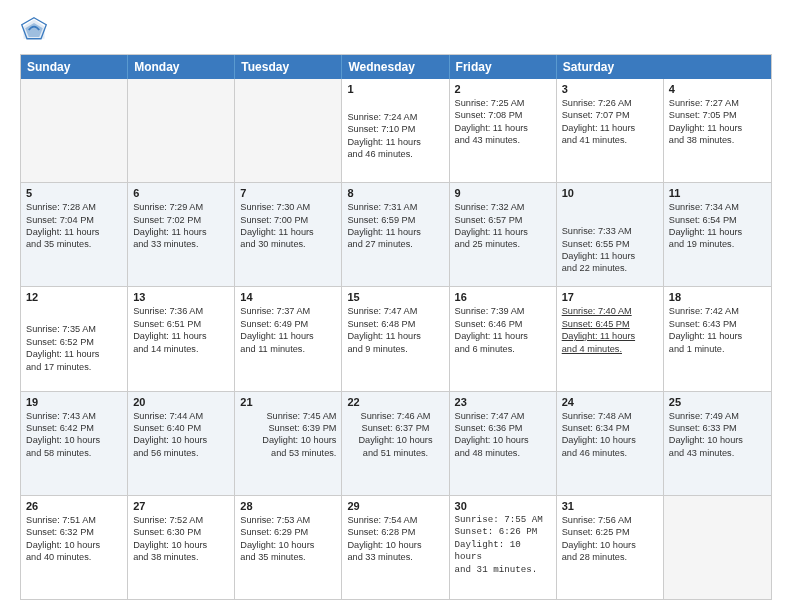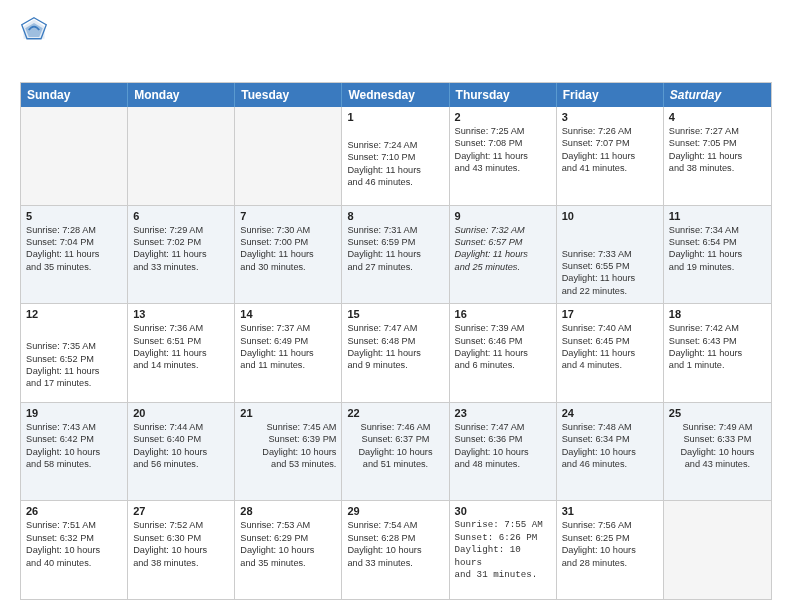--- a/index.html
+++ b/index.html
@@ -9,21 +9,20 @@
       width: 792px;
       height: 612px;
       overflow: hidden;
     }
     .page {
       width: 792px;
       height: 612px;
       padding: 16px 20px 12px 20px;
       display: flex;
       flex-direction: column;
-      gap: 28px;
     }
     .header {
       display: flex;
       justify-content: space-between;
       align-items: flex-start;
       margin-bottom: 10px;
     }
     .logo {
       display: flex;
       align-items: center;
@@ -73,21 +72,21 @@
       background: #3a7abf;
     }
     .cal-header-cell {
       color: #fff;
       font-size: 12px;
       font-weight: bold;
       padding: 5px 6px;
       border-right: 1px solid #5a9ad0;
       text-align: left;
     }
-    .cal-header-cell:last-child { border-right: none; font-style: italic; }
+    .cal-header-cell:last-child { border-right: none; }
     .cal-body {
       flex: 1;
       display: flex;
       flex-direction: column;
     }
     .cal-row {
       display: grid;
       grid-template-columns: repeat(7, 1fr);
       flex: 1;
       border-top: 1px solid #ccc;
@@ -139,21 +138,20 @@
       <div class="location"></div>
     </div>
   </div>
 
   <div class="calendar">
     <div class="cal-header">
     <div class="cal-header-cell">Sunday</div>
         <div class="cal-header-cell">Monday</div>
         <div class="cal-header-cell">Tuesday</div>
         <div class="cal-header-cell">Wednesday</div>
-        <div class="cal-header-cell">Thursday</div>
         <div class="cal-header-cell">Friday</div>
         <div class="cal-header-cell">Saturday</div>
       </div>
     <div class="cal-body">
     <div class="cal-row">
           <div class="cal-cell empty"></div>
           <div class="cal-cell empty"></div>
           <div class="cal-cell empty"></div>
           <div class="cal-cell">
             <div class="day-num">1</div>
@@ -208,21 +206,21 @@
           </div>
           <div class="cal-cell alt-row">
             <div class="day-num">8</div>
             <div class="day-info" style="white-space: pre-line;">Sunrise: 7:31 AM
 Sunset: 6:59 PM
 Daylight: 11 hours
 and 27 minutes.</div>
           </div>
           <div class="cal-cell alt-row">
             <div class="day-num">9</div>
-            <div class="day-info" style="white-space: pre-line; font-style: italic;">Sunrise: 7:32 AM
+            <div class="day-info" style="white-space: pre-line;">Sunrise: 7:32 AM
 Sunset: 6:57 PM
 Daylight: 11 hours
 and 25 minutes.</div>
           </div>
           <div class="cal-cell alt-row">
             <div class="day-num">10</div>
             <div class="day-info" style="white-space: pre-line; margin-top: 26px;">Sunrise: 7:33 AM
 Sunset: 6:55 PM
 Daylight: 11 hours
 and 22 minutes.</div>
@@ -266,21 +264,21 @@
           </div>
           <div class="cal-cell">
             <div class="day-num">16</div>
             <div class="day-info" style="white-space: pre-line;">Sunrise: 7:39 AM
 Sunset: 6:46 PM
 Daylight: 11 hours
 and 6 minutes.</div>
           </div>
           <div class="cal-cell">
             <div class="day-num">17</div>
-            <div class="day-info" style="white-space: pre-line;">Sunrise: 7:40 AM
+            <div class="day-info" style="white-space: pre-line; text-decoration: underline;">Sunrise: 7:40 AM
 Sunset: 6:45 PM
 Daylight: 11 hours
 and 4 minutes.</div>
           </div>
           <div class="cal-cell">
             <div class="day-num">18</div>
             <div class="day-info" style="white-space: pre-line;">Sunrise: 7:42 AM
 Sunset: 6:43 PM
 Daylight: 11 hours
 and 1 minute.</div>
@@ -324,21 +322,21 @@
           </div>
           <div class="cal-cell alt-row">
             <div class="day-num">24</div>
             <div class="day-info" style="white-space: pre-line;">Sunrise: 7:48 AM
 Sunset: 6:34 PM
 Daylight: 10 hours
 and 46 minutes.</div>
           </div>
           <div class="cal-cell alt-row">
             <div class="day-num">25</div>
-            <div class="day-info" style="white-space: pre-line; text-align: center;">Sunrise: 7:49 AM
+            <div class="day-info" style="white-space: pre-line;">Sunrise: 7:49 AM
 Sunset: 6:33 PM
 Daylight: 10 hours
 and 43 minutes.</div>
           </div>
         </div>
         <div class="cal-row">
           <div class="cal-cell">
             <div class="day-num">26</div>
             <div class="day-info" style="white-space: pre-line;">Sunrise: 7:51 AM
 Sunset: 6:32 PM

